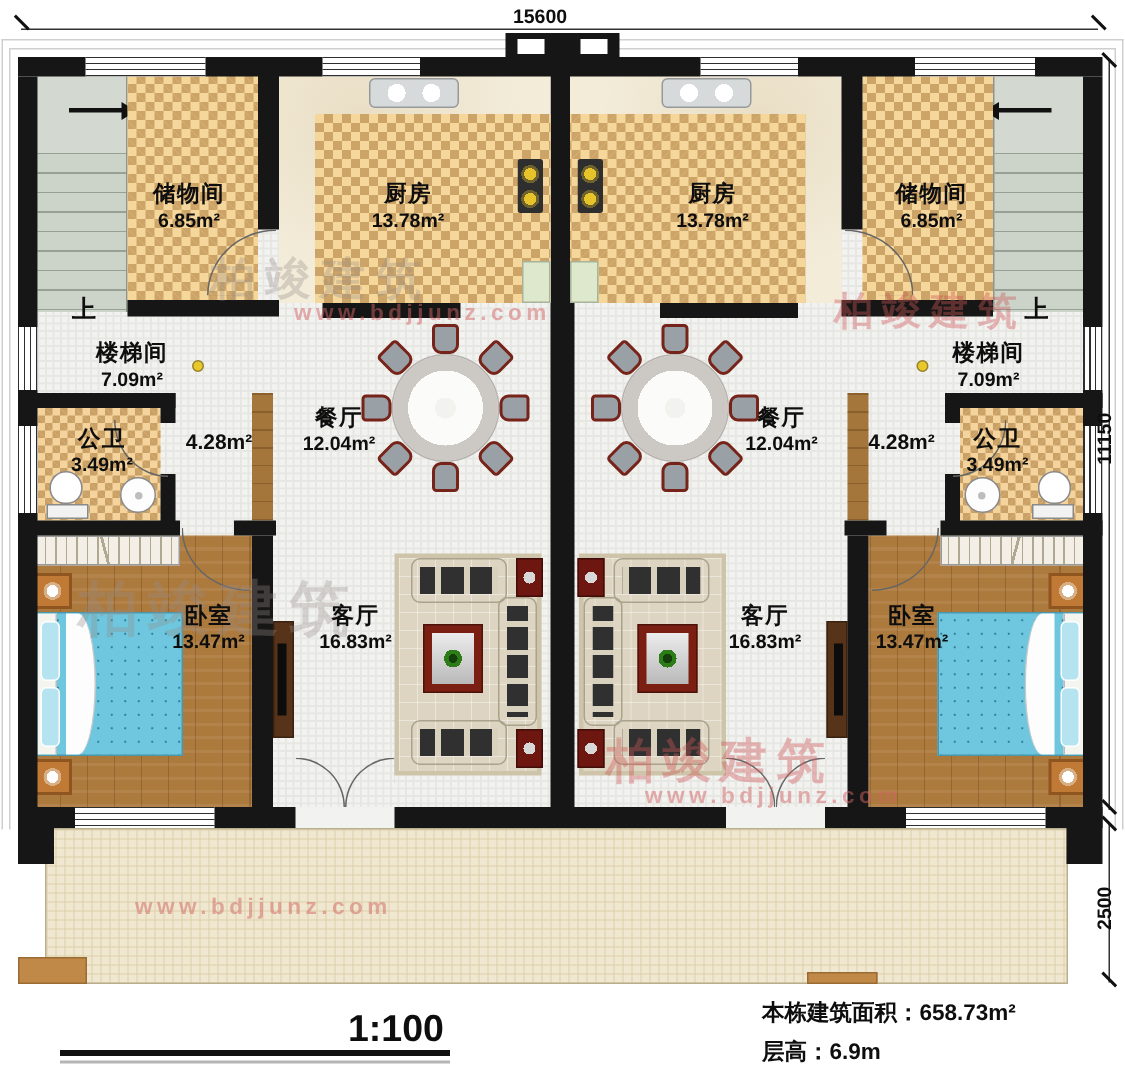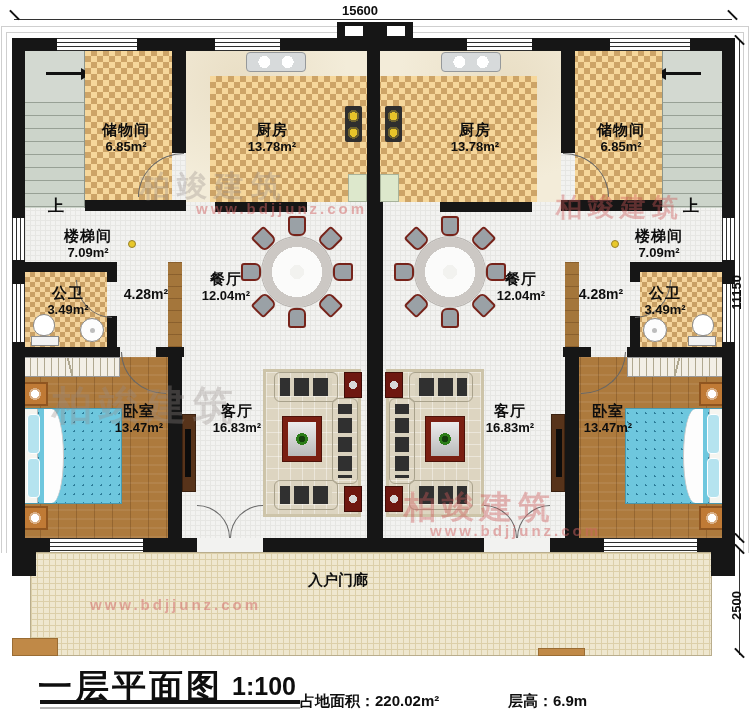--- a/index.html
+++ b/index.html
@@ -364,27 +364,25 @@
       </div>
     <div class="a rlabel" style="left:558px;top:402px;width:100px;">
       <span class="nm">卧室</span>
       <span class="ar">13.47m²</span>
       </div>
     <div class="a rlabel" style="left:460px;top:402px;width:100px;">
       <span class="nm">客厅</span>
       <span class="ar">16.83m²</span>
       </div>
 
-    <div class="a" style="left:278px;top:571px;width:120px;text-align:center;font-size:15px;font-weight:bold;">入户门廊</div>
     <div class="a dimtxt" style="left:330px;top:3px;width:60px;background:#fff;">15600</div>
     <div class="a dimtxt" style="left:706px;top:285px;width:60px;transform:rotate(-90deg);">11150</div>
     <div class="a dimtxt" style="left:706px;top:598px;width:60px;transform:rotate(-90deg);">2500</div>
 
-    <div class="a tb-title" style="left:38px;top:664px;">一层平面图</div>
     <div class="a tb-scale" style="left:232px;top:672px;">1:100</div>
     <div class="a" style="left:40px;top:700px;width:260px;height:4px;background:#111;"></div>
     <div class="a" style="left:40px;top:707px;width:260px;height:2px;background:#b5b5b5;"></div>
-    <div class="a tb-line" style="left:300px;top:692px;">
-      <span>占地面积：</span><span>220.02m²</span></div>
+    <div class="a tb-line" style="left:508px;top:666px;">
+      <span>本栋建筑面积：</span><span>658.73m²</span></div>
     <div class="a tb-line" style="left:508px;top:692px;">
       <span>层高：</span><span>6.9m</span></div>
   </div>
 </div>
 
 </body></html>

